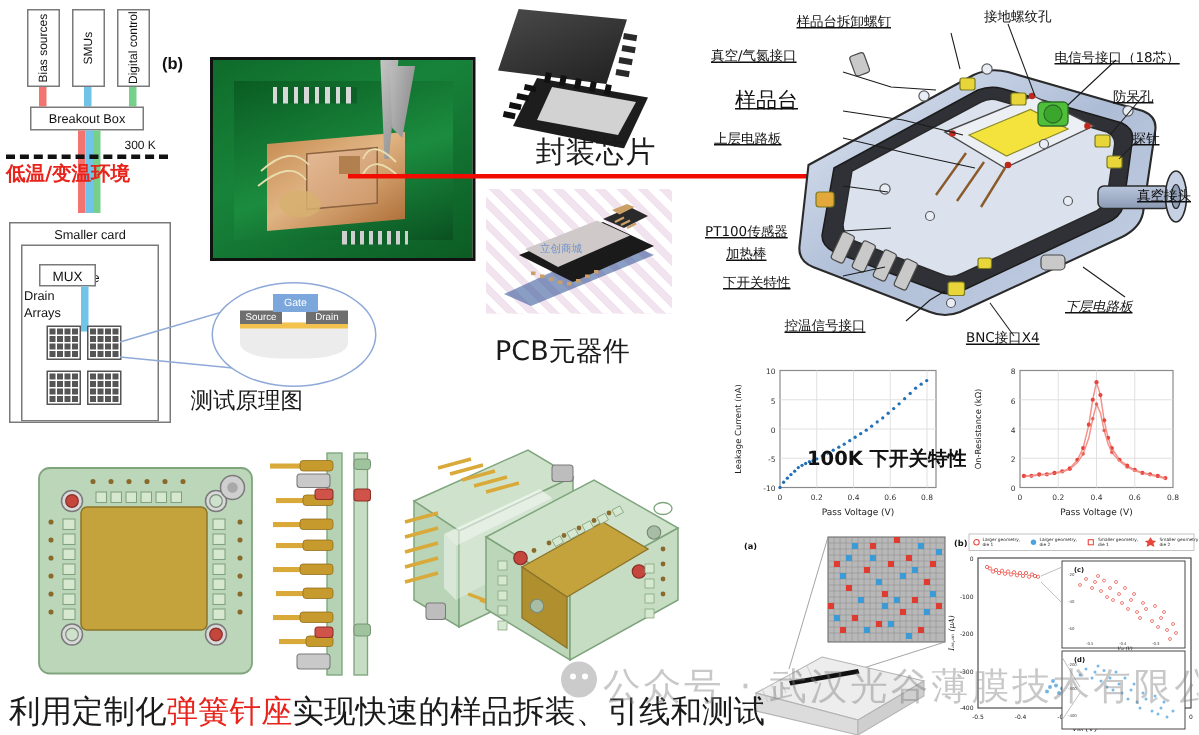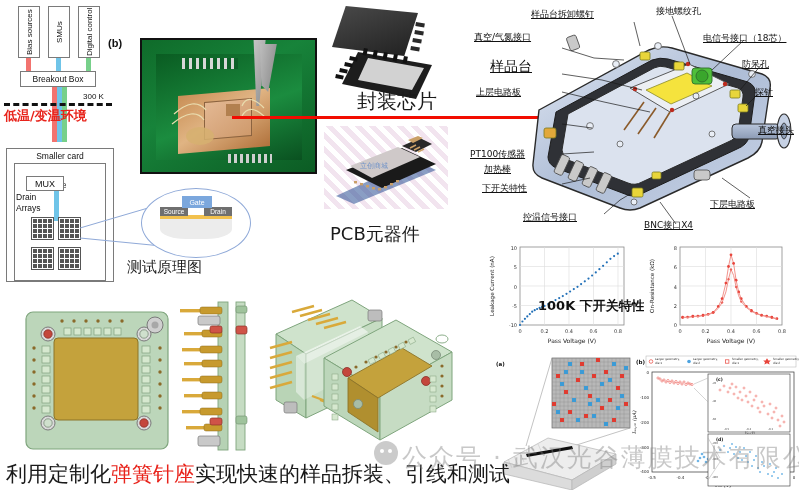--- a/index.html
+++ b/index.html
@@ -398,21 +398,21 @@
   <div class="abs cn lbl" style="left:476px;top:86px;font-size:9px;text-decoration:underline;">上层电路板</div>
   <div class="abs cn lbl" style="left:484px;top:118px;font-size:9px;text-decoration:underline;margin-top:45px;">加热棒</div>
   <div class="abs cn lbl" style="left:470px;top:148px;font-size:9px;text-decoration:underline;">PT100传感器</div>
   <div class="abs cn lbl" style="left:482px;top:182px;font-size:9px;text-decoration:underline;">下开关特性</div>
   <div class="abs cn lbl" style="left:523px;top:211px;font-size:9px;text-decoration:underline;">控温信号接口</div>
 
   <div class="abs cn lbl" style="left:703px;top:32px;font-size:9px;text-decoration:underline;">电信号接口（18芯）</div>
   <div class="abs cn lbl" style="left:742px;top:58px;font-size:9px;text-decoration:underline;">防呆孔</div>
   <div class="abs cn lbl" style="left:755px;top:86px;font-size:9px;text-decoration:underline;">探针</div>
   <div class="abs cn lbl" style="left:758px;top:124px;font-size:9px;text-decoration:underline;">真空接头</div>
-  <div class="abs cn lbl" style="left:710px;top:198px;font-size:9px;text-decoration:underline;">下层电路板</div>
+  <div class="abs cn lbl" style="left:710px;top:198px;font-size:9px;text-decoration:underline;font-style:italic;">下层电路板</div>
   <div class="abs cn lbl" style="left:644px;top:219px;font-size:9px;text-decoration:underline;">BNC接口X4</div>
 
   <div class="chart" style="left:484px;top:239px;width:156px;height:112px;">
     <svg width="156" height="112" viewBox="0 0 156 112">
 
       <rect x="36" y="8" width="104" height="78" fill="#fff" stroke="#8a8a8a" stroke-width="0.8"></rect>
 
       <g stroke="#dcdcdc" stroke-width="0.6">
         <line x1="36" y1="27.5" x2="140" y2="27.5"></line>
         <line x1="36" y1="47" x2="140" y2="47"></line>

